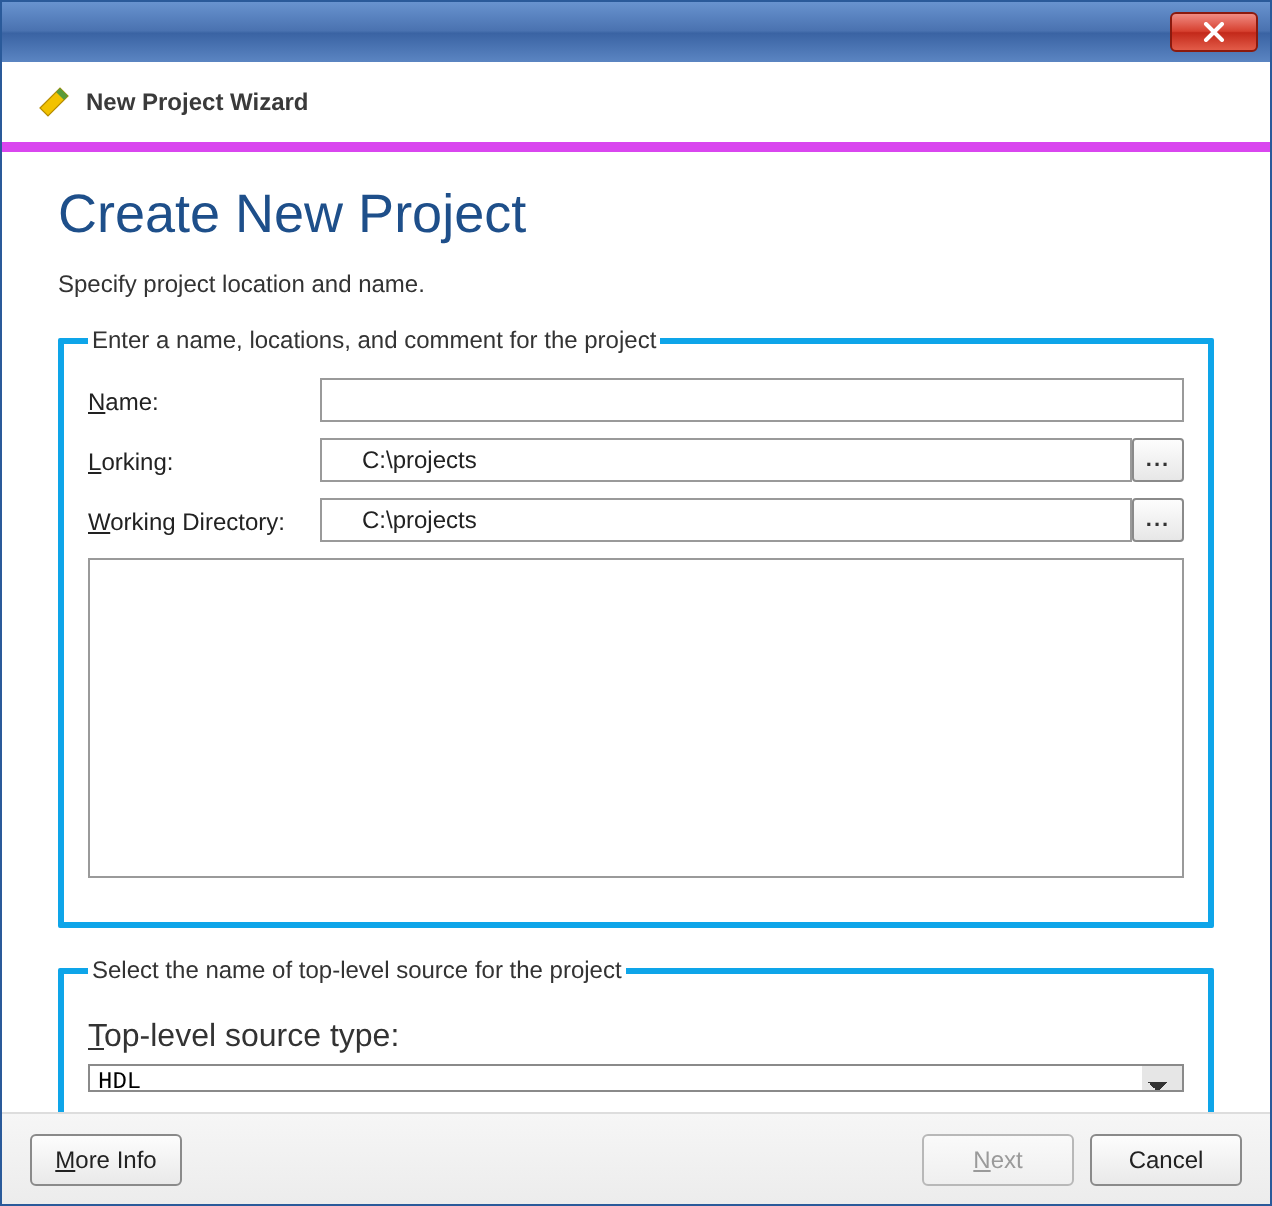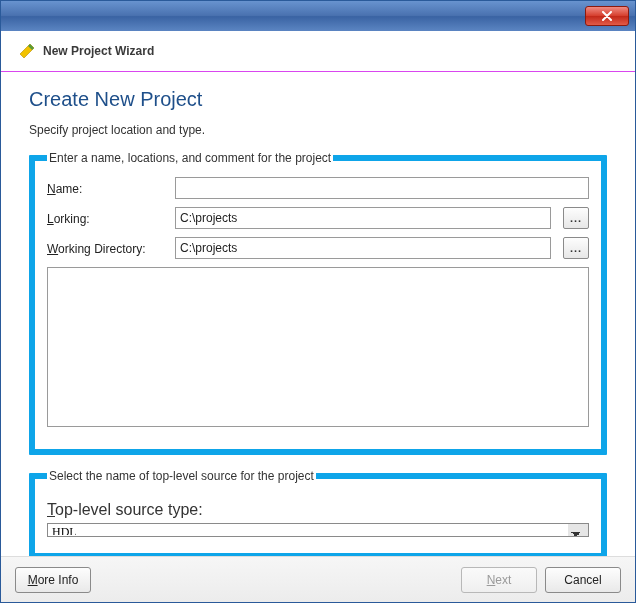--- a/index.html
+++ b/index.html
@@ -36,76 +36,76 @@
     align-items: center;
     justify-content: center;
     cursor: pointer;
   }
   .close-btn svg { display: block; }
   .header {
     padding: 12px 18px 12px 18px;
     display: flex;
     align-items: center;
     gap: 8px;
-    border-bottom: 1px solid #d946ef;
+    border-bottom: 5px solid #d946ef;
   }
   .header-icon {
     width: 16px; height: 16px;
   }
   .header-title {
     font-size: 12px;
     font-weight: 600;
     color: #3a3a3a;
   }
   .content {
     flex: 1;
     padding: 16px 28px 8px 28px;
     overflow: hidden;
   }
   .page-title {
-    font-size: 20px;
+    font-size: 27px;
     color: #1e4f8a;
     font-weight: 400;
     margin: 0 0 12px 0;
   }
   .page-sub {
     font-size: 12px;
     color: #333;
     margin-bottom: 14px;
   }
   fieldset.group {
-    border: 6px solid #0ea5e9;
+    border: 3px solid #0ea5e9;
     border-radius: 1px;
     margin: 0 0 14px 0;
     padding: 12px 12px 14px 12px;
   }
   fieldset.group > legend {
     font-size: 12px;
     color: #333;
     padding: 0 2px;
   }
   .form-row {
     display: flex;
     align-items: center;
-    gap: 12px;
+    gap: 0;
     margin-bottom: 8px;
   }
   .form-row.top { align-items: flex-start; }
   .form-label {
     width: 116px;
     text-align: left;
     font-size: 12px;
     color: #222;
     padding-top: 2px;
   }
   .form-label .ul { text-decoration: underline; }
   .text-input {
     height: 22px;
     border: 1px solid #9a9a9a;
-    padding: 1px 4px;
+    padding: 1px 20px;
     font-family: inherit;
     font-size: 12px;
     background: #fff;
     color: #222;
   }
   .text-input.full { flex: 1; }
   .browse-btn {
     width: 26px;
     height: 22px;
     border: 1px solid #8a8a8a;
@@ -130,21 +130,21 @@
   .select-wrap {
     margin-top: 6px;
   }
   .select-label { font-size: 16px; margin-bottom: 4px; }
   .select-label .ul { text-decoration: underline; }
   .select {
     width: 100%;
     height: 14px;
     border: 1px solid #8a8a8a;
     background: #fff;
-    font-family: Liberation Serif, serif;
+    font-family: Liberation Mono, monospace;
     font-size: 12px;
     padding: 1px 22px 1px 4px;
     appearance: none;
     -webkit-appearance: none;
     background-image: linear-gradient(45deg, transparent 50%, #333 50%), linear-gradient(135deg, #333 50%, transparent 50%), linear-gradient(to left, #e6e6e6, #e6e6e6);
     background-position: calc(100% - 12px) 8px, calc(100% - 7px) 8px, calc(100% - 0px) 0;
     background-size: 5px 5px, 5px 5px, 20px 100%;
     background-repeat: no-repeat;
   }
   .footer {
@@ -193,21 +193,21 @@
   <div class="header">
     <svg class="header-icon" viewBox="0 0 16 16">
       <polygon points="1,11 11,1 15,5 5,15" fill="#f2c200" stroke="#b58b00" stroke-width="0.6"></polygon>
       <polygon points="11,1 15,5 13,7 9,3" fill="#5a9b3a"></polygon>
     </svg>
     <span class="header-title">New Project Wizard</span>
   </div>
 
   <div class="content">
     <h1 class="page-title">Create New Project</h1>
-    <div class="page-sub">Specify project location and type.</div>
+    <div class="page-sub">Specify project location and name.</div>
 
     <fieldset class="group">
       <legend>Enter a name, locations, and comment for the project</legend>
 
       <div class="form-row">
         <label class="form-label"><span class="ul">N</span><span>ame:</span></label>
         <input type="text" class="text-input full" value="" style="">
       </div>
 
       <div class="form-row">

